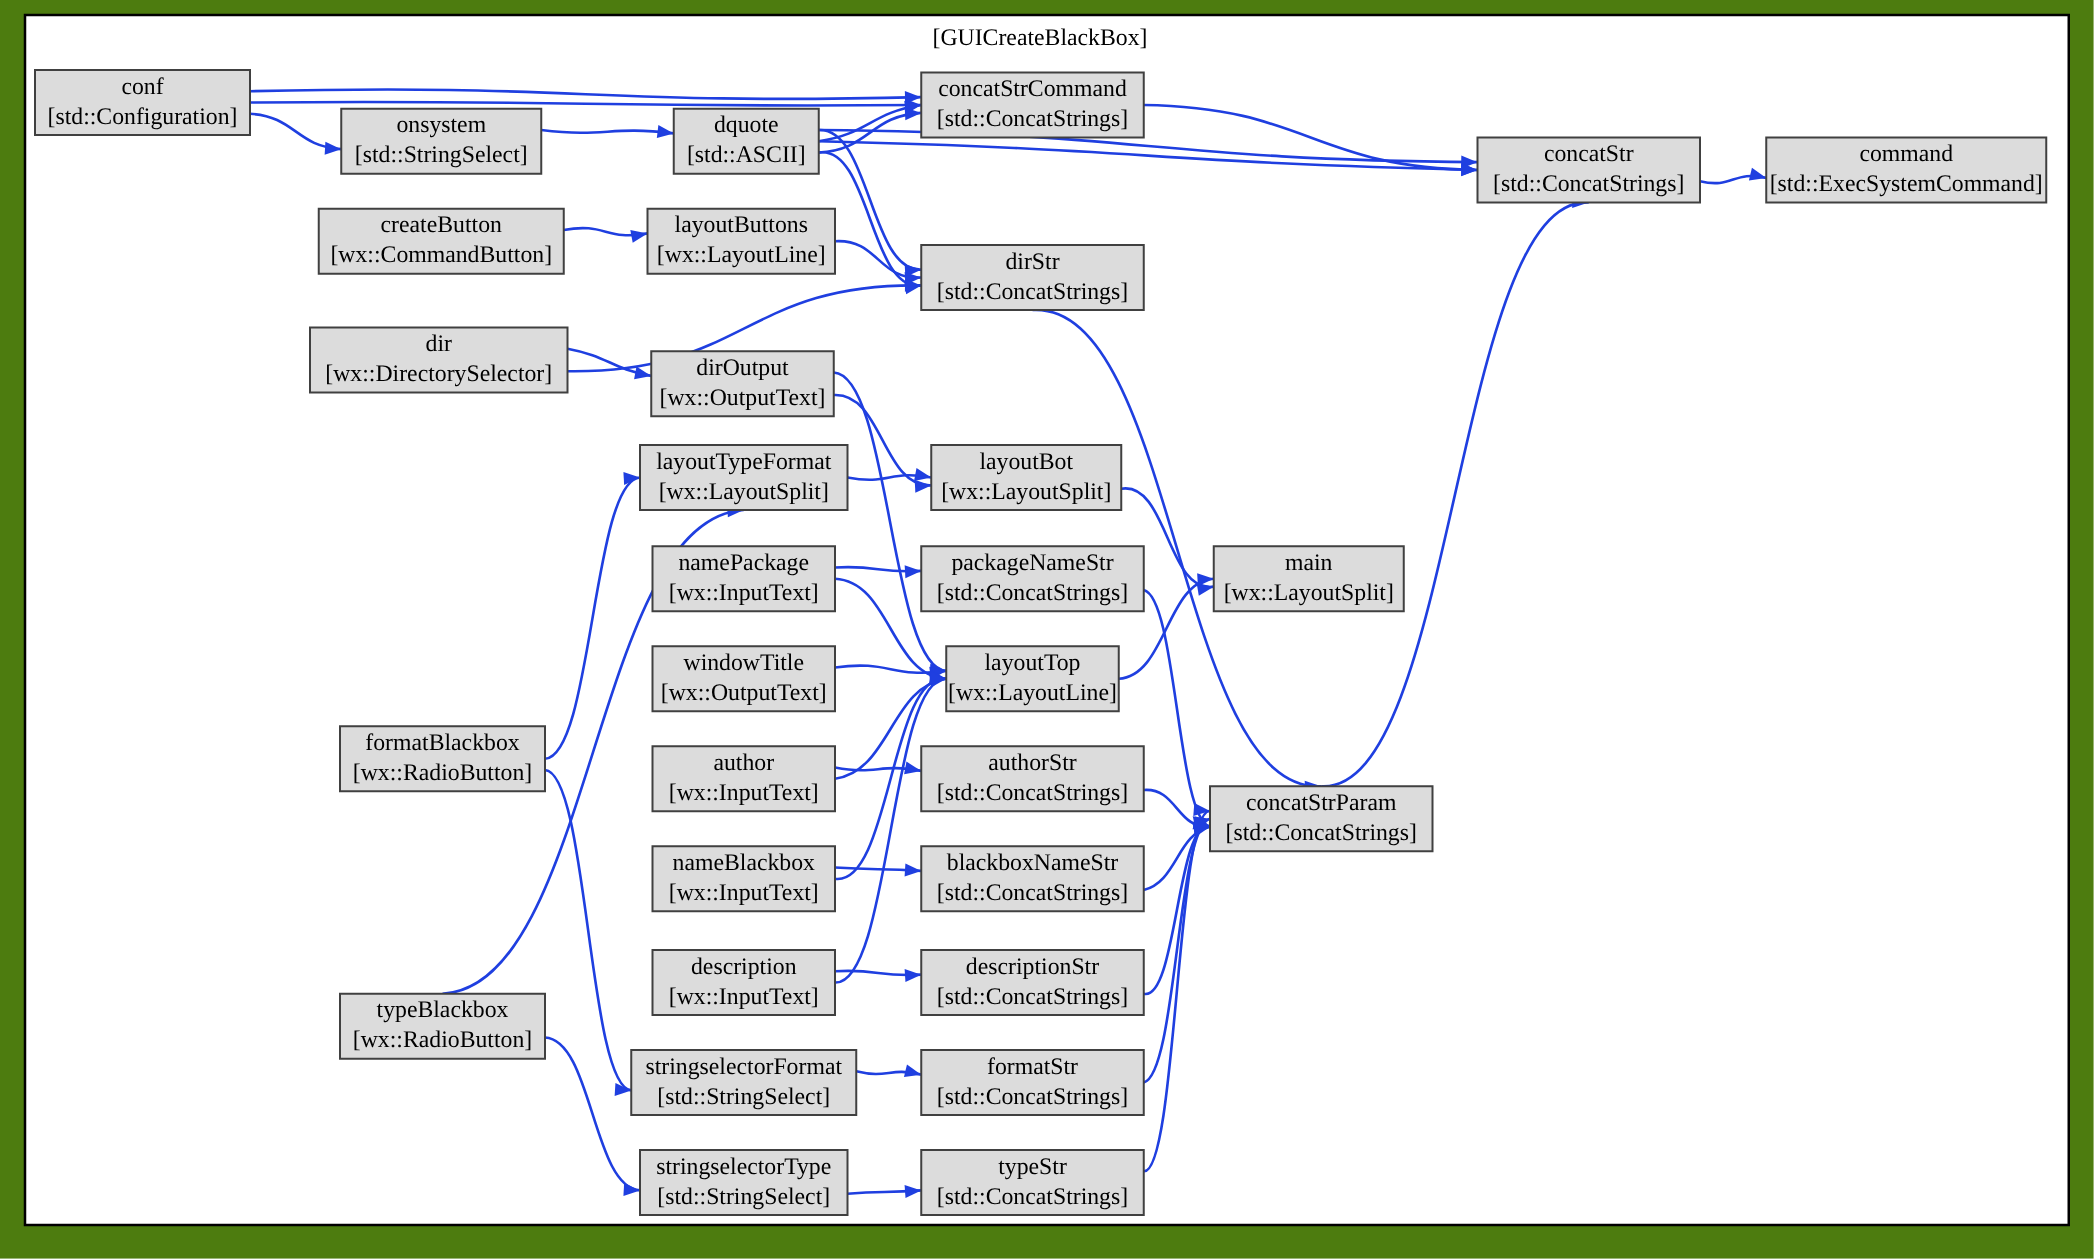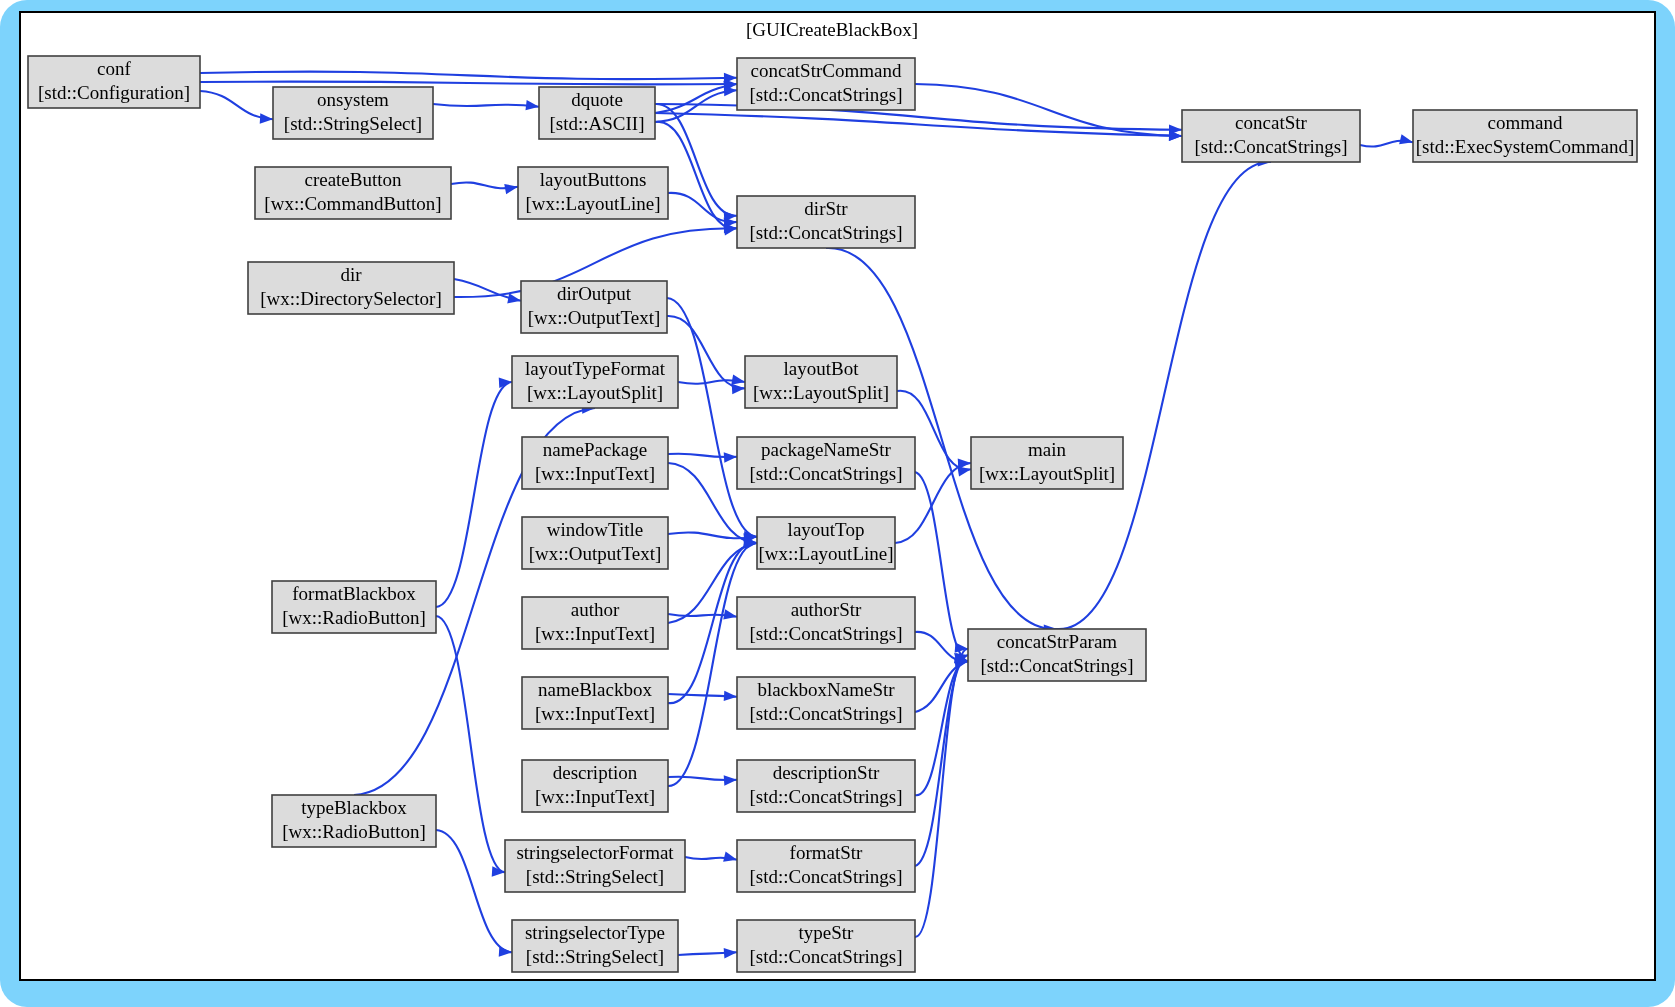--- a/index.html
+++ b/index.html
@@ -11,22 +11,21 @@
   body {
     width: 1675px;
     height: 1007px;
     font-family: "Liberation Serif", "DejaVu Serif", serif;
     overflow: hidden;
   }
   #diagram-root {
     position: relative;
     width: 1675px;
     height: 1007px;
-    background: #7dd3fc;
-    border-radius: 27px;
+    background: #4d7c0f;
   }
   svg#graph {
     display: block;
     width: 1675px;
     height: 1007px;
   }
   .cluster-frame {
     fill: #ffffff;
     stroke: #000000;
     stroke-width: 2;

